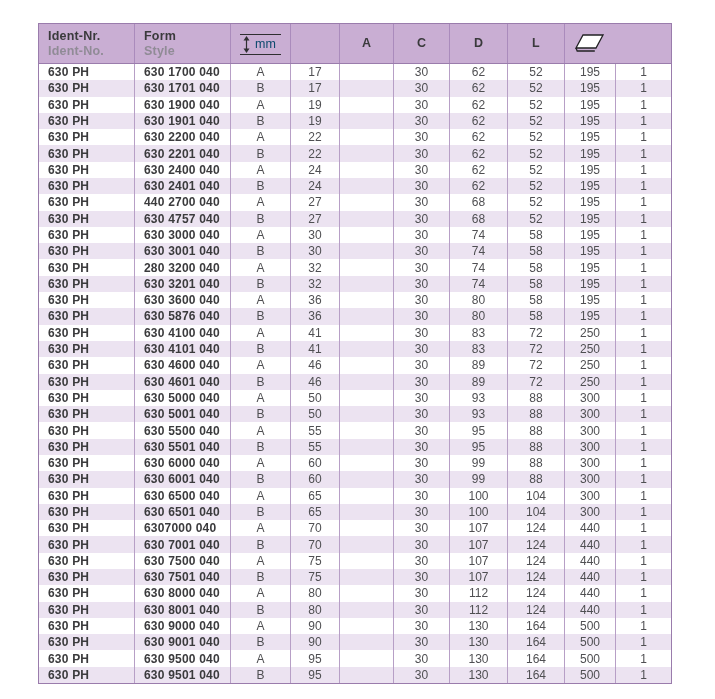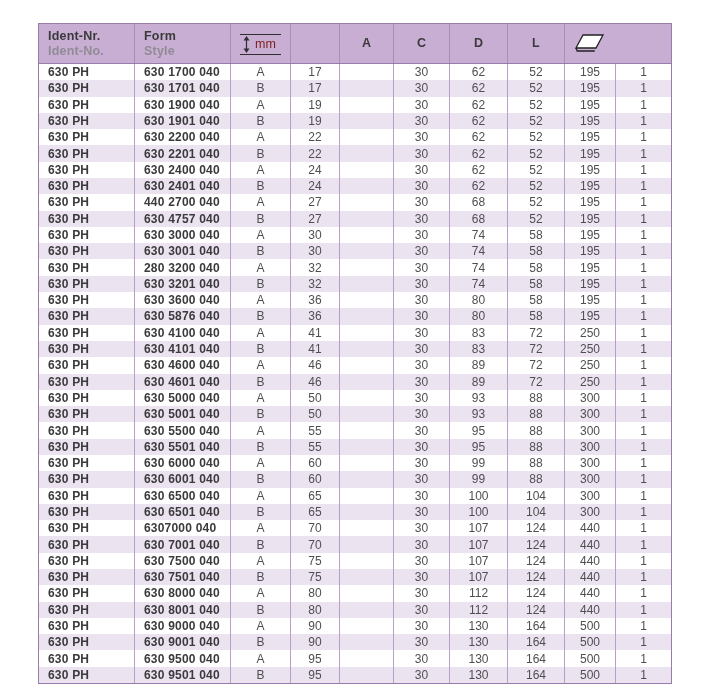--- a/index.html
+++ b/index.html
@@ -43,21 +43,21 @@
   }
   .bcell:last-child{border-right:none;}
   .bcell.lft{justify-content:flex-start;padding-left:9px;}
   .bcell.strong{font-weight:bold;color:#3b3b3d;font-size:12px;letter-spacing:.2px;}
   
   .mmbox{
     display:flex;align-items:center;gap:4px;
     border-top:1.5px solid #2f2f31;border-bottom:1.5px solid #2f2f31;
     padding:1px 5px 1px 2px;margin-top:1px;
   }
-  .mmtext{font-size:12.5px;color:#7f1d1d;line-height:13px;}
+  .mmtext{font-size:12.5px;color:#0c4a6e;line-height:13px;}
 </style>
 </head>
 <body>
 
 <div class="ctable">
 
   <div class="hrow grid-cols">
     <div class="hcell lft">
       <span class="h1">Ident-Nr.</span>
       <span class="h2">Ident-No.</span>

